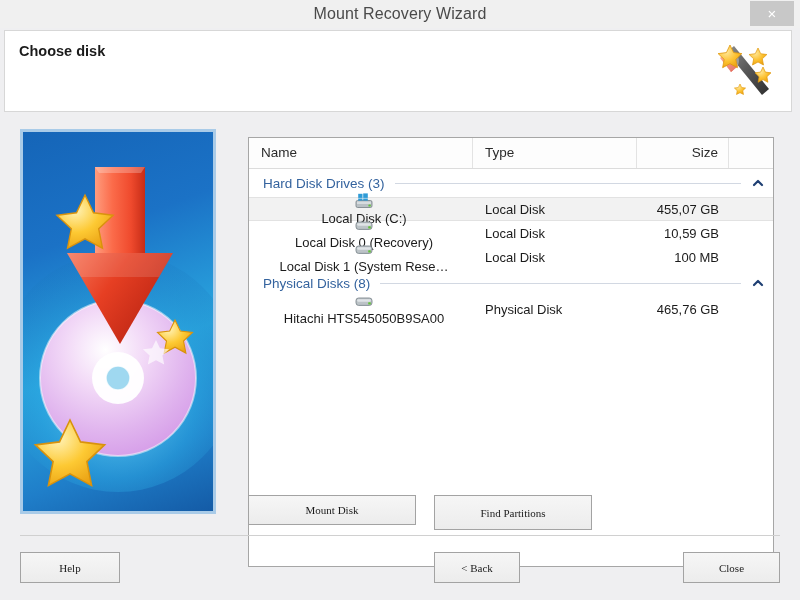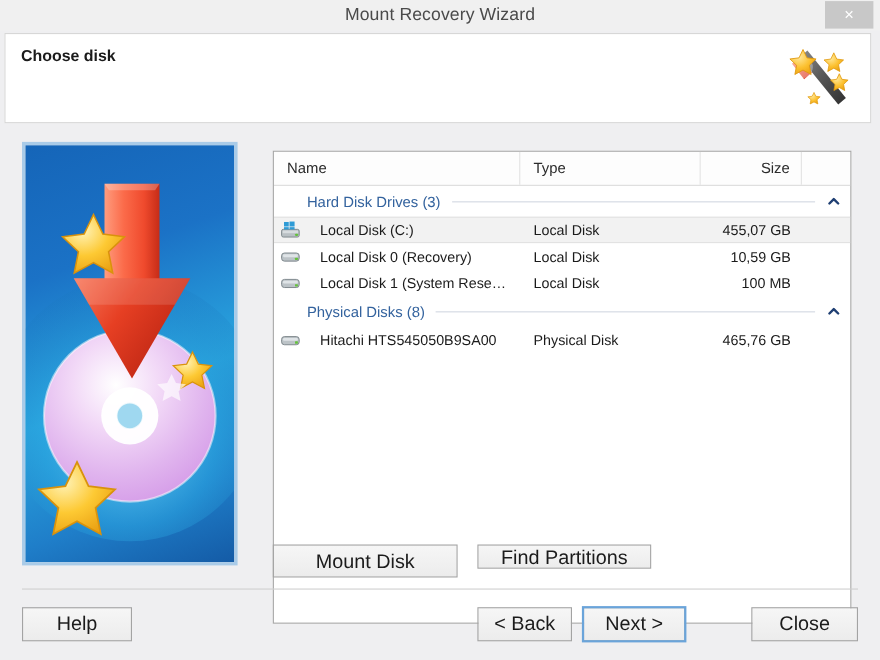--- a/index.html
+++ b/index.html
@@ -75,21 +75,21 @@
   }
   .hdr-name{left:0;width:224px;padding-left:12px;border-right:1px solid #e3e3e3;}
   .hdr-type{left:224px;width:164px;padding-left:12px;border-right:1px solid #e3e3e3;}
   .hdr-size{left:388px;width:92px;padding-right:10px;text-align:right;border-right:1px solid #e3e3e3;}
   .hdr-pad{left:480px;width:44px;}
 
   .rows{position:relative;}
 
   .group{
     position:relative;height:28px;display:flex;align-items:center;
-    padding-left:30px;padding-right:8px;
+    padding-left:14px;padding-right:8px;
   }
   .group-label{
     font-size:13.5px;color:#34639e;white-space:nowrap;
   }
   .group-line{
     flex:1;height:1px;background:#d2d8e2;margin:0 10px;
   }
   .group-chev{
     width:14px;height:14px;flex:none;position:relative;cursor:pointer;
   }
@@ -97,46 +97,46 @@
 
   .row{
     position:relative;height:24px;display:flex;align-items:center;
     box-sizing:border-box;
   }
   .row.selected{
     background:#f2f2f2;border-top:1px solid #e2e2e2;border-bottom:1px solid #e2e2e2;
   }
   .cell-name{
     width:224px;box-sizing:border-box;padding-left:6px;
-    display:flex;align-items:center;gap:17px;overflow:hidden;
+    display:flex;align-items:center;gap:2px;overflow:hidden;flex-direction:column;
   }
   .cell-type{
     width:164px;box-sizing:border-box;padding-left:12px;
     font-size:13px;color:#1b1b1b;white-space:nowrap;
   }
   .cell-size{
     width:92px;box-sizing:border-box;padding-right:10px;text-align:right;
     font-size:13px;color:#1b1b1b;white-space:nowrap;
   }
   .name-text{
     font-size:13px;color:#1b1b1b;white-space:nowrap;overflow:hidden;
     text-overflow:ellipsis;
   }
   .disk-ico{width:19px;height:16px;flex:none;display:block;}
 
   
   .btn{
-    font-family:Liberation Sans, sans-serif;
-    font-size:18px;color:#1b1b1b;
+    font-family:Liberation Serif, serif;
+    font-size:11px;color:#1b1b1b;
     background:linear-gradient(180deg,#f6f6f6 0%,#ececec 100%);
     border:1px solid #a3a3a3;box-sizing:border-box;cursor:pointer;
     text-align:center;
   }
   .btn-mount{position:absolute;left:248px;top:382px;width:168px;height:30px;}
-  .btn-find{position:absolute;left:434px;top:382px;width:158px;height:22px;}
+  .btn-find{position:absolute;left:434px;top:382px;width:158px;height:35px;}
 
   
   .footer-sep{
     position:absolute;left:20px;top:535px;width:760px;height:1px;background:#d0d0d0;
   }
   .btn-help{position:absolute;left:20px;top:552px;width:100px;height:31px;}
   .btn-back{position:absolute;left:434px;top:552px;width:86px;height:31px;}
   .btn-next{position:absolute;left:530px;top:552px;width:93px;height:31px;}
   .btn-close{position:absolute;left:683px;top:552px;width:97px;height:31px;}
   .btn-default{outline:2px solid #6aa4da;outline-offset:-1px;}
@@ -347,16 +347,15 @@
     </div>
 
     <button class="btn btn-mount">Mount Disk</button>
     <button class="btn btn-find">Find Partitions</button>
 
   </div>
 
   <div class="footer-sep"></div>
   <button class="btn btn-help">Help</button>
   <button class="btn btn-back">&lt; Back</button>
-  <button class="btn btn-next btn-default">Next &gt;</button>
   <button class="btn btn-close">Close</button>
 
 </div>
 
 </body></html>

